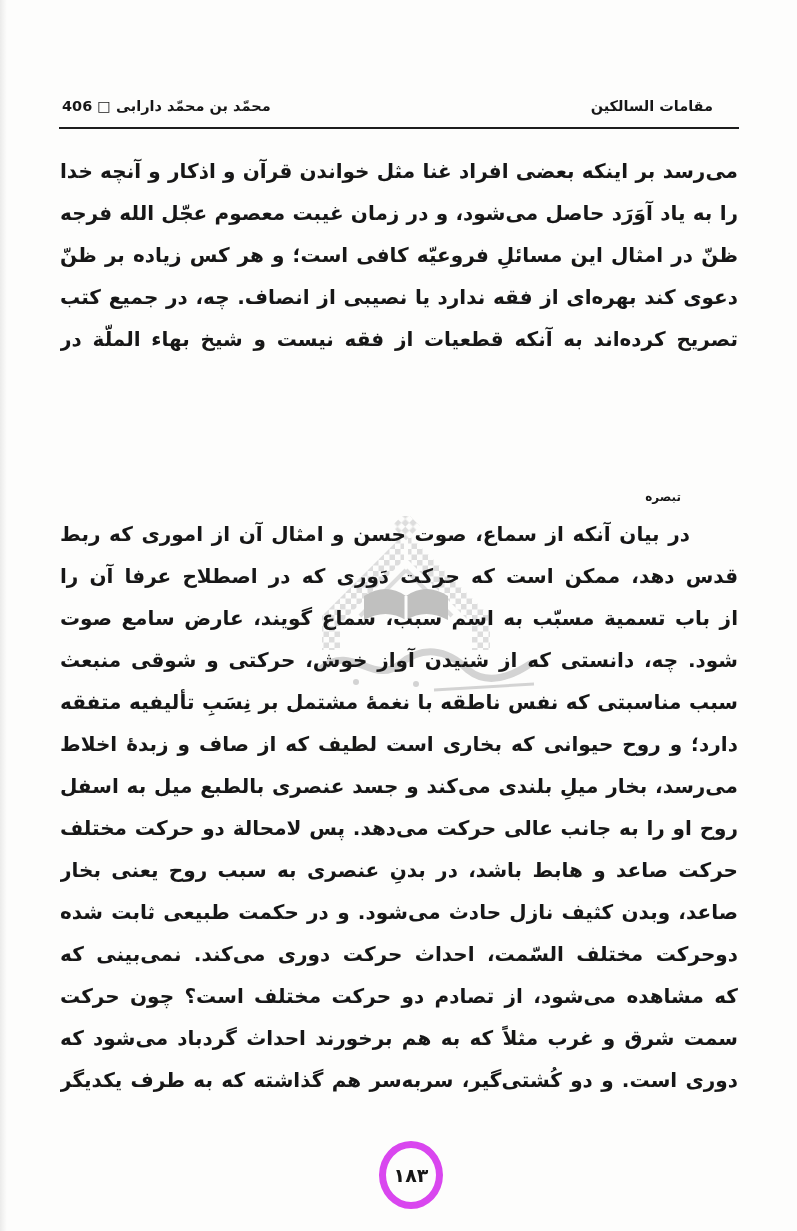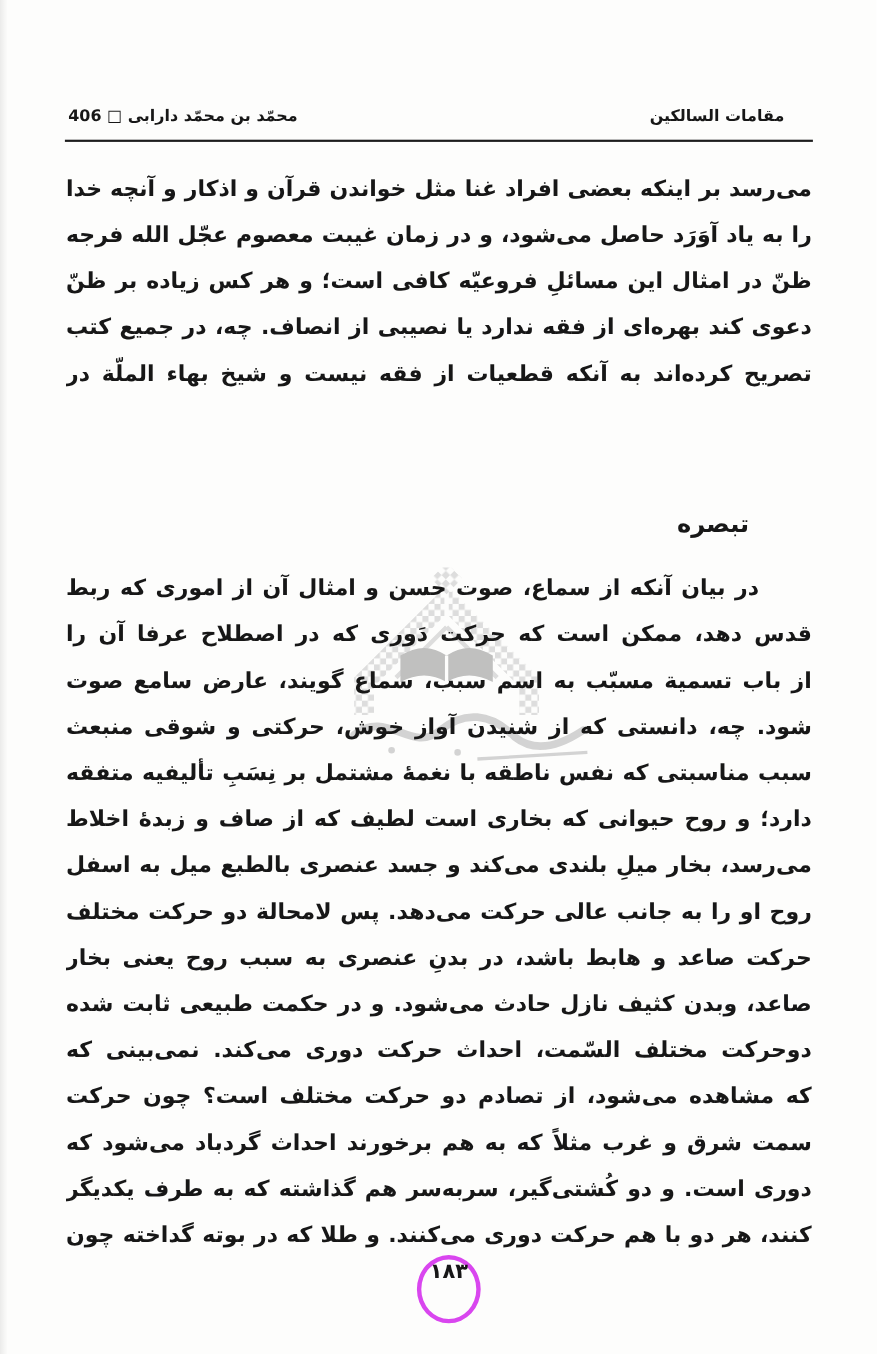--- a/index.html
+++ b/index.html
@@ -56,39 +56,40 @@
     text-align: justify;
     text-align-last: justify;
     text-justify: inter-word;
     overflow: hidden;
     white-space: normal;
   }
   .line.end   { text-align: right; text-align-last: right; }
   .line.indent{ padding-right: 48px; }
   .heading {
     position: absolute;
-    top: 461px; right: 59px;
+    top: 480px; right: 59px;
     width: 678px;
     box-sizing: border-box;
     padding-left: 57px;   
     padding-right: 57px;
     text-align: right;
-    font-size: 22px;
+    font-size: 12px;
     font-weight: bold;
     height: 34px;
     line-height: 34px;
     z-index: 2;
   }
   .folio {
     position: absolute;
     top: 1141px; left: 379px;
     width: 50px; height: 54px;
-    border: 4px solid #d946ef;
+    border: 7px solid #d946ef;
     border-radius: 50%;
     display: flex;
+    align-items: center;
     justify-content: center;
     font-size: 19px;
     font-weight: bold;
     z-index: 2;
   }
   .watermark {
     position: absolute;
     top: 516px; left: 296px;
     width: 258px; height: 192px;
     opacity: 0.55;
@@ -152,20 +153,19 @@
     <div class="line">سبب مناسبتی که نفس ناطقه با نغمهٔ مشتمل بر نِسَبِ تألیفیه متفقه متناسبه</div>
     <div class="line">دارد؛ و روح حیوانی که بخاری است لطیف که از صاف و زبدهٔ اخلاط به هم</div>
     <div class="line">می‌رسد، بخار میلِ بلندی می‌کند و جسد عنصری بالطبع میل به اسفل دارد و</div>
     <div class="line">روح او را به جانب عالی حرکت می‌دهد. پس لامحالة دو حرکت مختلف که</div>
     <div class="line">حرکت صاعد و هابط باشد، در بدنِ عنصری به سبب روح یعنی بخار لطیفْ</div>
     <div class="line">صاعد، وبدن کثیف نازل حادث می‌شود. و در حکمت طبیعی ثابت شده که</div>
     <div class="line">دوحرکت مختلف السّمت، احداث حرکت دوری می‌کند. نمی‌بینی که گردباد</div>
     <div class="line">که مشاهده می‌شود، از تصادم دو حرکت مختلف است؟ چون حرکت هوا از</div>
     <div class="line">سمت شرق و غرب مثلاً که به هم برخورند احداث گردباد می‌شود که حرکت</div>
     <div class="line">دوری است. و دو کُشتی‌گیر، سربه‌سر هم گذاشته که به طرف یکدیگر زور</div>
-    <div class="line">کنند، هر دو با هم حرکت دوری می‌کنند. و طلا که در بوته گداخته چون</div>
   </div>
 
   <div class="folio">
     <span>۱۸۳</span>
   </div>
 
 </div>
 
 </body></html>

